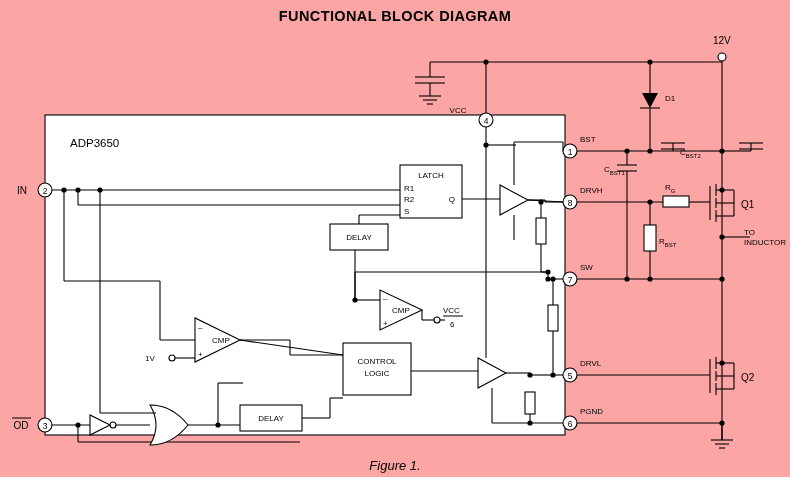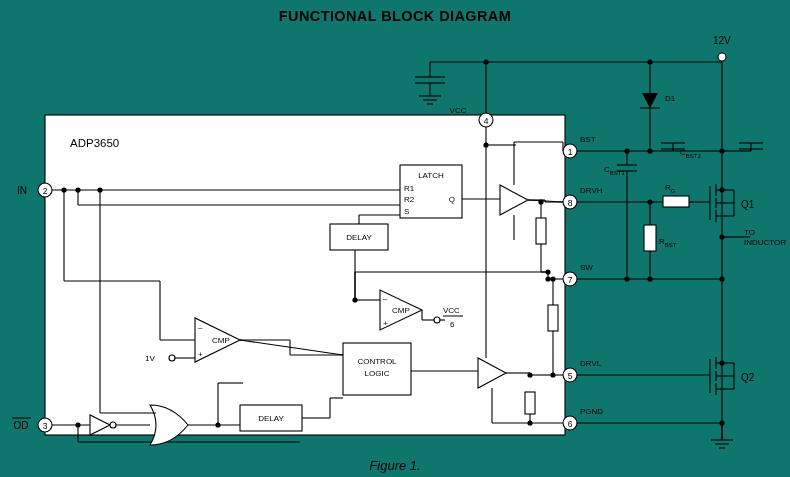--- a/index.html
+++ b/index.html
@@ -9,21 +9,21 @@
   }
   body {
     font-family: "Liberation Sans", sans-serif;
     color: #000000;
   }
   #page {
     position: relative;
     width: 790px;
     height: 477px;
     overflow: hidden;
-    background: #0f766e;
+    background: #fca5a5;
   }
   #title {
     position: absolute;
     left: 0;
     top: 8px;
     width: 790px;
     text-align: center;
     font-size: 14.5px;
     font-weight: bold;
     letter-spacing: 0.4px;

